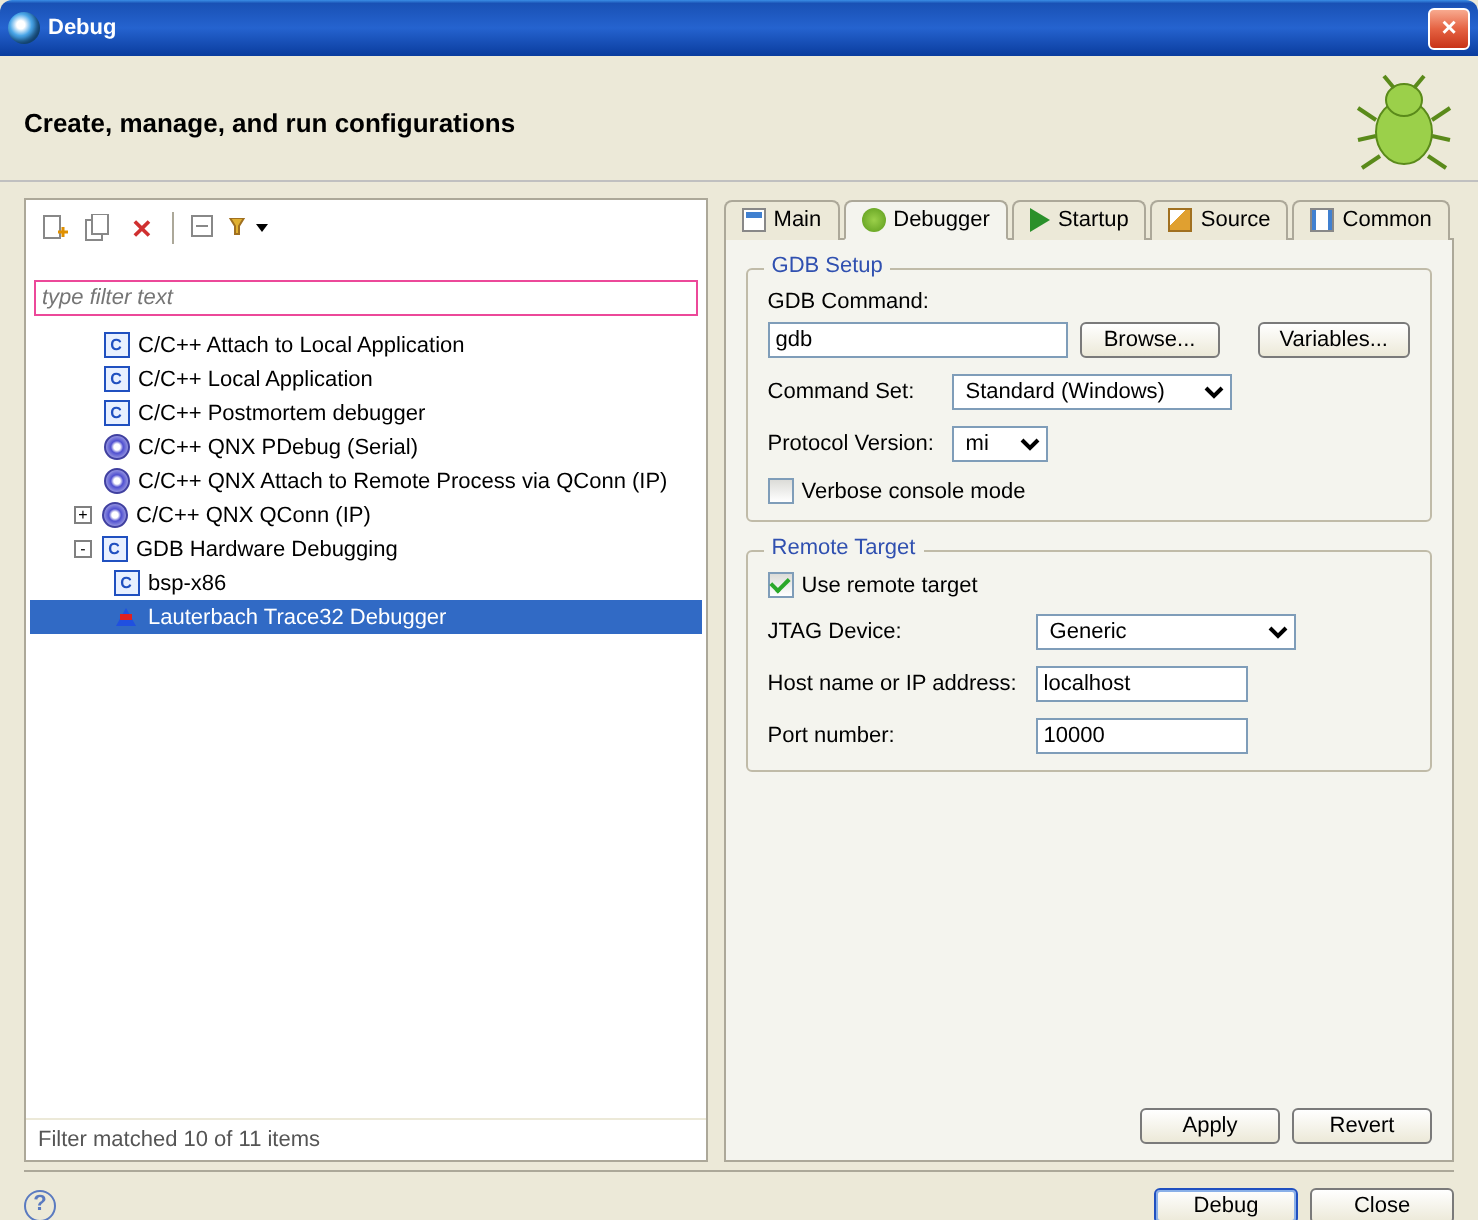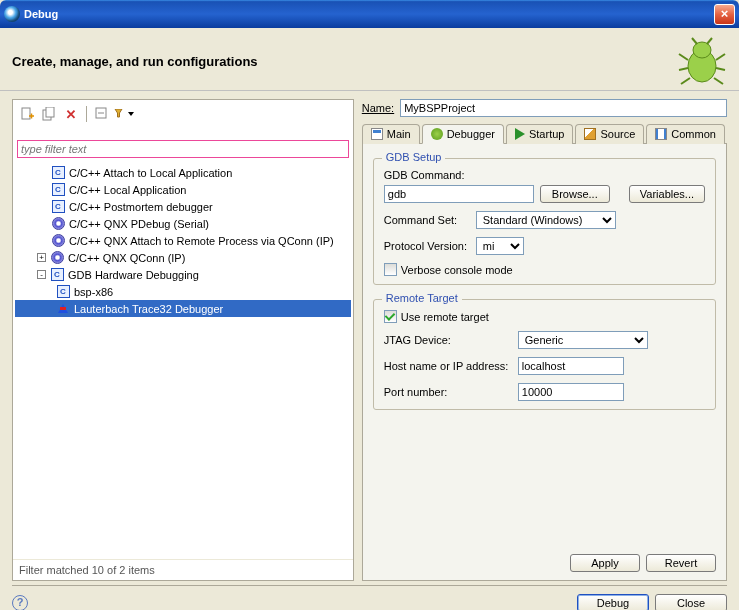--- a/index.html
+++ b/index.html
@@ -188,28 +188,24 @@
           <span>bsp-x86</span>
         </div>
         <div class="tree-row selected">
           <span class="tree-indent" style="width: 36px;"></span>
           <span class="tree-icon">
             <span class="t32-icon"></span>
           </span>
           <span>Lauterbach Trace32 Debugger</span>
         </div>
       </div>
-    <div class="filter-count">Filter matched 10 of 2 items</div>
+    <div class="filter-count">Filter matched 10 of 11 items</div>
   </div>
 
   <div class="right-panel">
-    <div class="name-row">
-      <label>Name:</label>
-      <input class="text-input" value="MyBSPProject" style="">
-    </div>
     <div class="tabs" id="tabs">
         <div class="tab">
           <span class="tab-ico ico-main"></span>
           <span>Main</span>
         </div>
         <div class="tab active">
           <span class="tab-ico ico-bug"></span>
           <span>Debugger</span>
         </div>
         <div class="tab">

